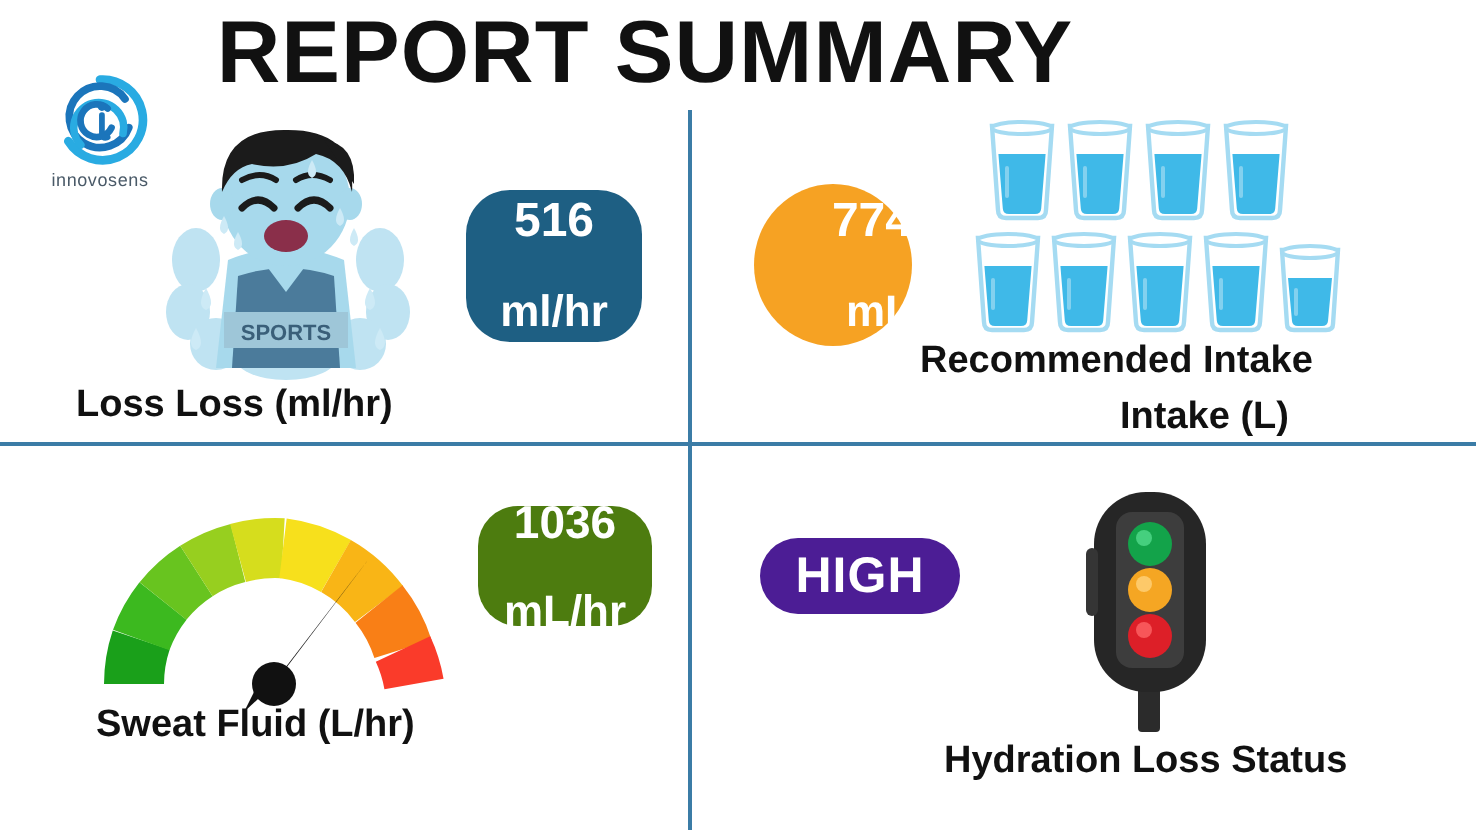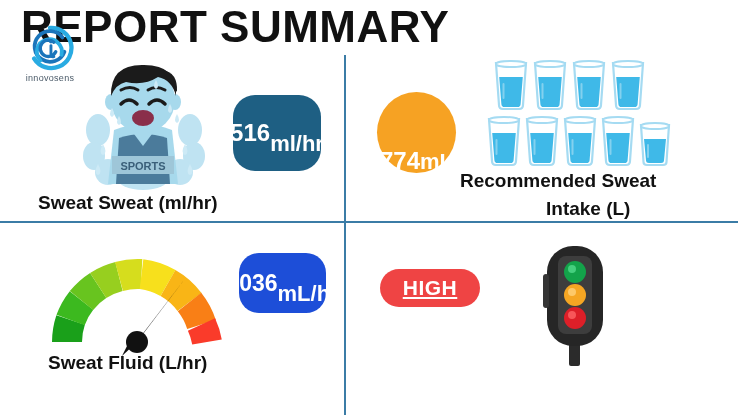--- a/index.html
+++ b/index.html
@@ -17,33 +17,33 @@
     background: #ffffff;
     overflow: hidden;
   }
 
   
   .page-title {
     position: absolute;
     left: 0;
     top: 2px;
     width: 645px;
+    text-align: center;
     font-size: 44px;
     font-weight: bold;
     letter-spacing: 0.5px;
     color: #111111;
     line-height: 50px;
-    padding-left: 21px;
   }
 
   
   .logo-block {
     position: absolute;
     left: 14px;
-    top: 24px;
+    top: 36px;
     width: 72px;
     text-align: center;
   }
   .logo-mark { width: 48px; height: 48px; margin: 0 auto; display: block; }
   .logo-word {
     font-size: 9px;
     color: #4a5a68;
     letter-spacing: 0.3px;
     margin-top: 1px;
   }
@@ -70,27 +70,28 @@
   .quad-label {
     position: absolute;
     font-size: 19px;
     font-weight: bold;
     color: #111111;
     white-space: nowrap;
   }
   .label-sweat-loss { left: 38px; top: 192px; }
   .label-sweat-rate { left: 48px; top: 352px; }
   .label-fluid-1 { left: 460px; top: 170px; }
-  .label-fluid-2 { left: 546px; top: 198px; }
+  .label-fluid-2 { left: 560px; top: 198px; }
   .label-hydration { left: 472px; top: 370px; }
 
   
   .badge {
     position: absolute;
     display: flex;
+    flex-direction: column;
     align-items: center;
     justify-content: center;
     color: #ffffff;
     font-weight: bold;
     line-height: 1.0;
   }
   .badge .v1 { font-size: 24px; }
   .badge .v2 { font-size: 22px; margin-top: 22px; }
 
   .badge-sweat-loss {
@@ -102,40 +103,39 @@
   .badge-fluid {
     left: 377px; top: 92px;
     width: 79px; height: 81px;
     background: #f6a223;
     border-radius: 50%;
     align-items: flex-end;
   }
   .badge-sweat-rate {
     left: 239px; top: 253px;
     width: 87px; height: 60px;
-    background: #1d4ed8;
+    background: #4d7c0f;
     border-radius: 20px;
   }
   .badge-sweat-rate .v1 { font-size: 23px; }
   .badge-sweat-rate .v2 { font-size: 22px; }
 
   .badge-status {
     position: absolute;
     left: 380px; top: 269px;
     width: 100px; height: 38px;
-    background: #ef4444;
+    background: #4c1d95;
     border-radius: 19px;
     display: flex;
     align-items: center;
     justify-content: center;
     color: #ffffff;
-    font-size: 21px;
+    font-size: 25px;
     font-weight: bold;
     letter-spacing: 0.5px;
-    text-decoration: underline;
   }
 
   
   .person-illustration { position: absolute; left: 78px; top: 52px; }
   .glasses-illustration { position: absolute; left: 487px; top: 60px; }
   .gauge-illustration { position: absolute; left: 42px; top: 232px; }
   .trafficlight-illustration { position: absolute; left: 539px; top: 244px; }
 </style>
 </head>
 <body>
@@ -209,21 +209,21 @@
       <path d="M20 112 q5 9 0 11 q-5 -2 0 -11"></path>
       <path d="M112 112 q5 9 0 11 q-5 -2 0 -11"></path>
     </g>
   </svg>
 
   <div class="badge badge-sweat-loss">
     <span class="v1">516</span>
     <span class="v2">ml/hr</span>
   </div>
 
-  <div class="quad-label label-sweat-loss">Sweat Sweat (ml/hr)</div>
+  <div class="quad-label label-sweat-loss">Loss Loss (ml/hr)</div>
 
   <div class="badge badge-fluid">
     <span class="v1">774</span>
     <span class="v2">mL</span>
   </div>
 
   <svg class="glasses-illustration" width="200" height="112" viewBox="0 0 200 112">
     <defs>
       <g id="glass-full">
         <path d="M2 2 L32 2 L29 44 Q29 48 25 48 L9 48 Q5 48 5 44 Z" fill="#ffffff" stroke="#a5dbf2" stroke-width="2.2"></path>
@@ -248,21 +248,21 @@
 
     <g>
       <use href="#glass-full" x="0" y="57"></use>
       <use href="#glass-full" x="38" y="57"></use>
       <use href="#glass-full" x="76" y="57"></use>
       <use href="#glass-full" x="114" y="57"></use>
       <use href="#glass-small" x="152" y="57"></use>
     </g>
   </svg>
 
-  <div class="quad-label label-fluid-1">Recommended Sweat</div>
+  <div class="quad-label label-fluid-1">Recommended Intake</div>
   <div class="quad-label label-fluid-2">Intake (L)</div>
 
   <svg class="gauge-illustration" width="190" height="128" viewBox="0 0 190 128">
     <g fill="none" stroke-width="30">
 
       <path d="M25 110 A70 70 0 0 1 28.6 88" stroke="#1aa01a"></path>
       <path d="M28.6 88 A70 70 0 0 1 39.5 68.5" stroke="#3cb91f"></path>
       <path d="M39.5 68.5 A70 70 0 0 1 56.2 53.5" stroke="#68c41f"></path>
       <path d="M56.2 53.5 A70 70 0 0 1 77 44.5" stroke="#97cf1f"></path>
       <path d="M77 44.5 A70 70 0 0 1 99.5 42.1" stroke="#d6dd1d"></path>
@@ -299,14 +299,15 @@
     <rect x="19" y="12" width="34" height="78" rx="8" fill="#3d3d3d"></rect>
 
     <circle cx="36" cy="28" r="11" fill="#13a34a"></circle>
     <circle cx="33" cy="25" r="4" fill="#52d98b" opacity="0.8"></circle>
     <circle cx="36" cy="51" r="11" fill="#f5a623"></circle>
     <circle cx="33" cy="48" r="4" fill="#ffd27a" opacity="0.8"></circle>
     <circle cx="36" cy="74" r="11" fill="#dd1f28"></circle>
     <circle cx="33" cy="71" r="4" fill="#ff6a6a" opacity="0.75"></circle>
   </svg>
 
+  <div class="quad-label label-hydration">Hydration Loss Status</div>
 
 </div>
 
 </body></html>

